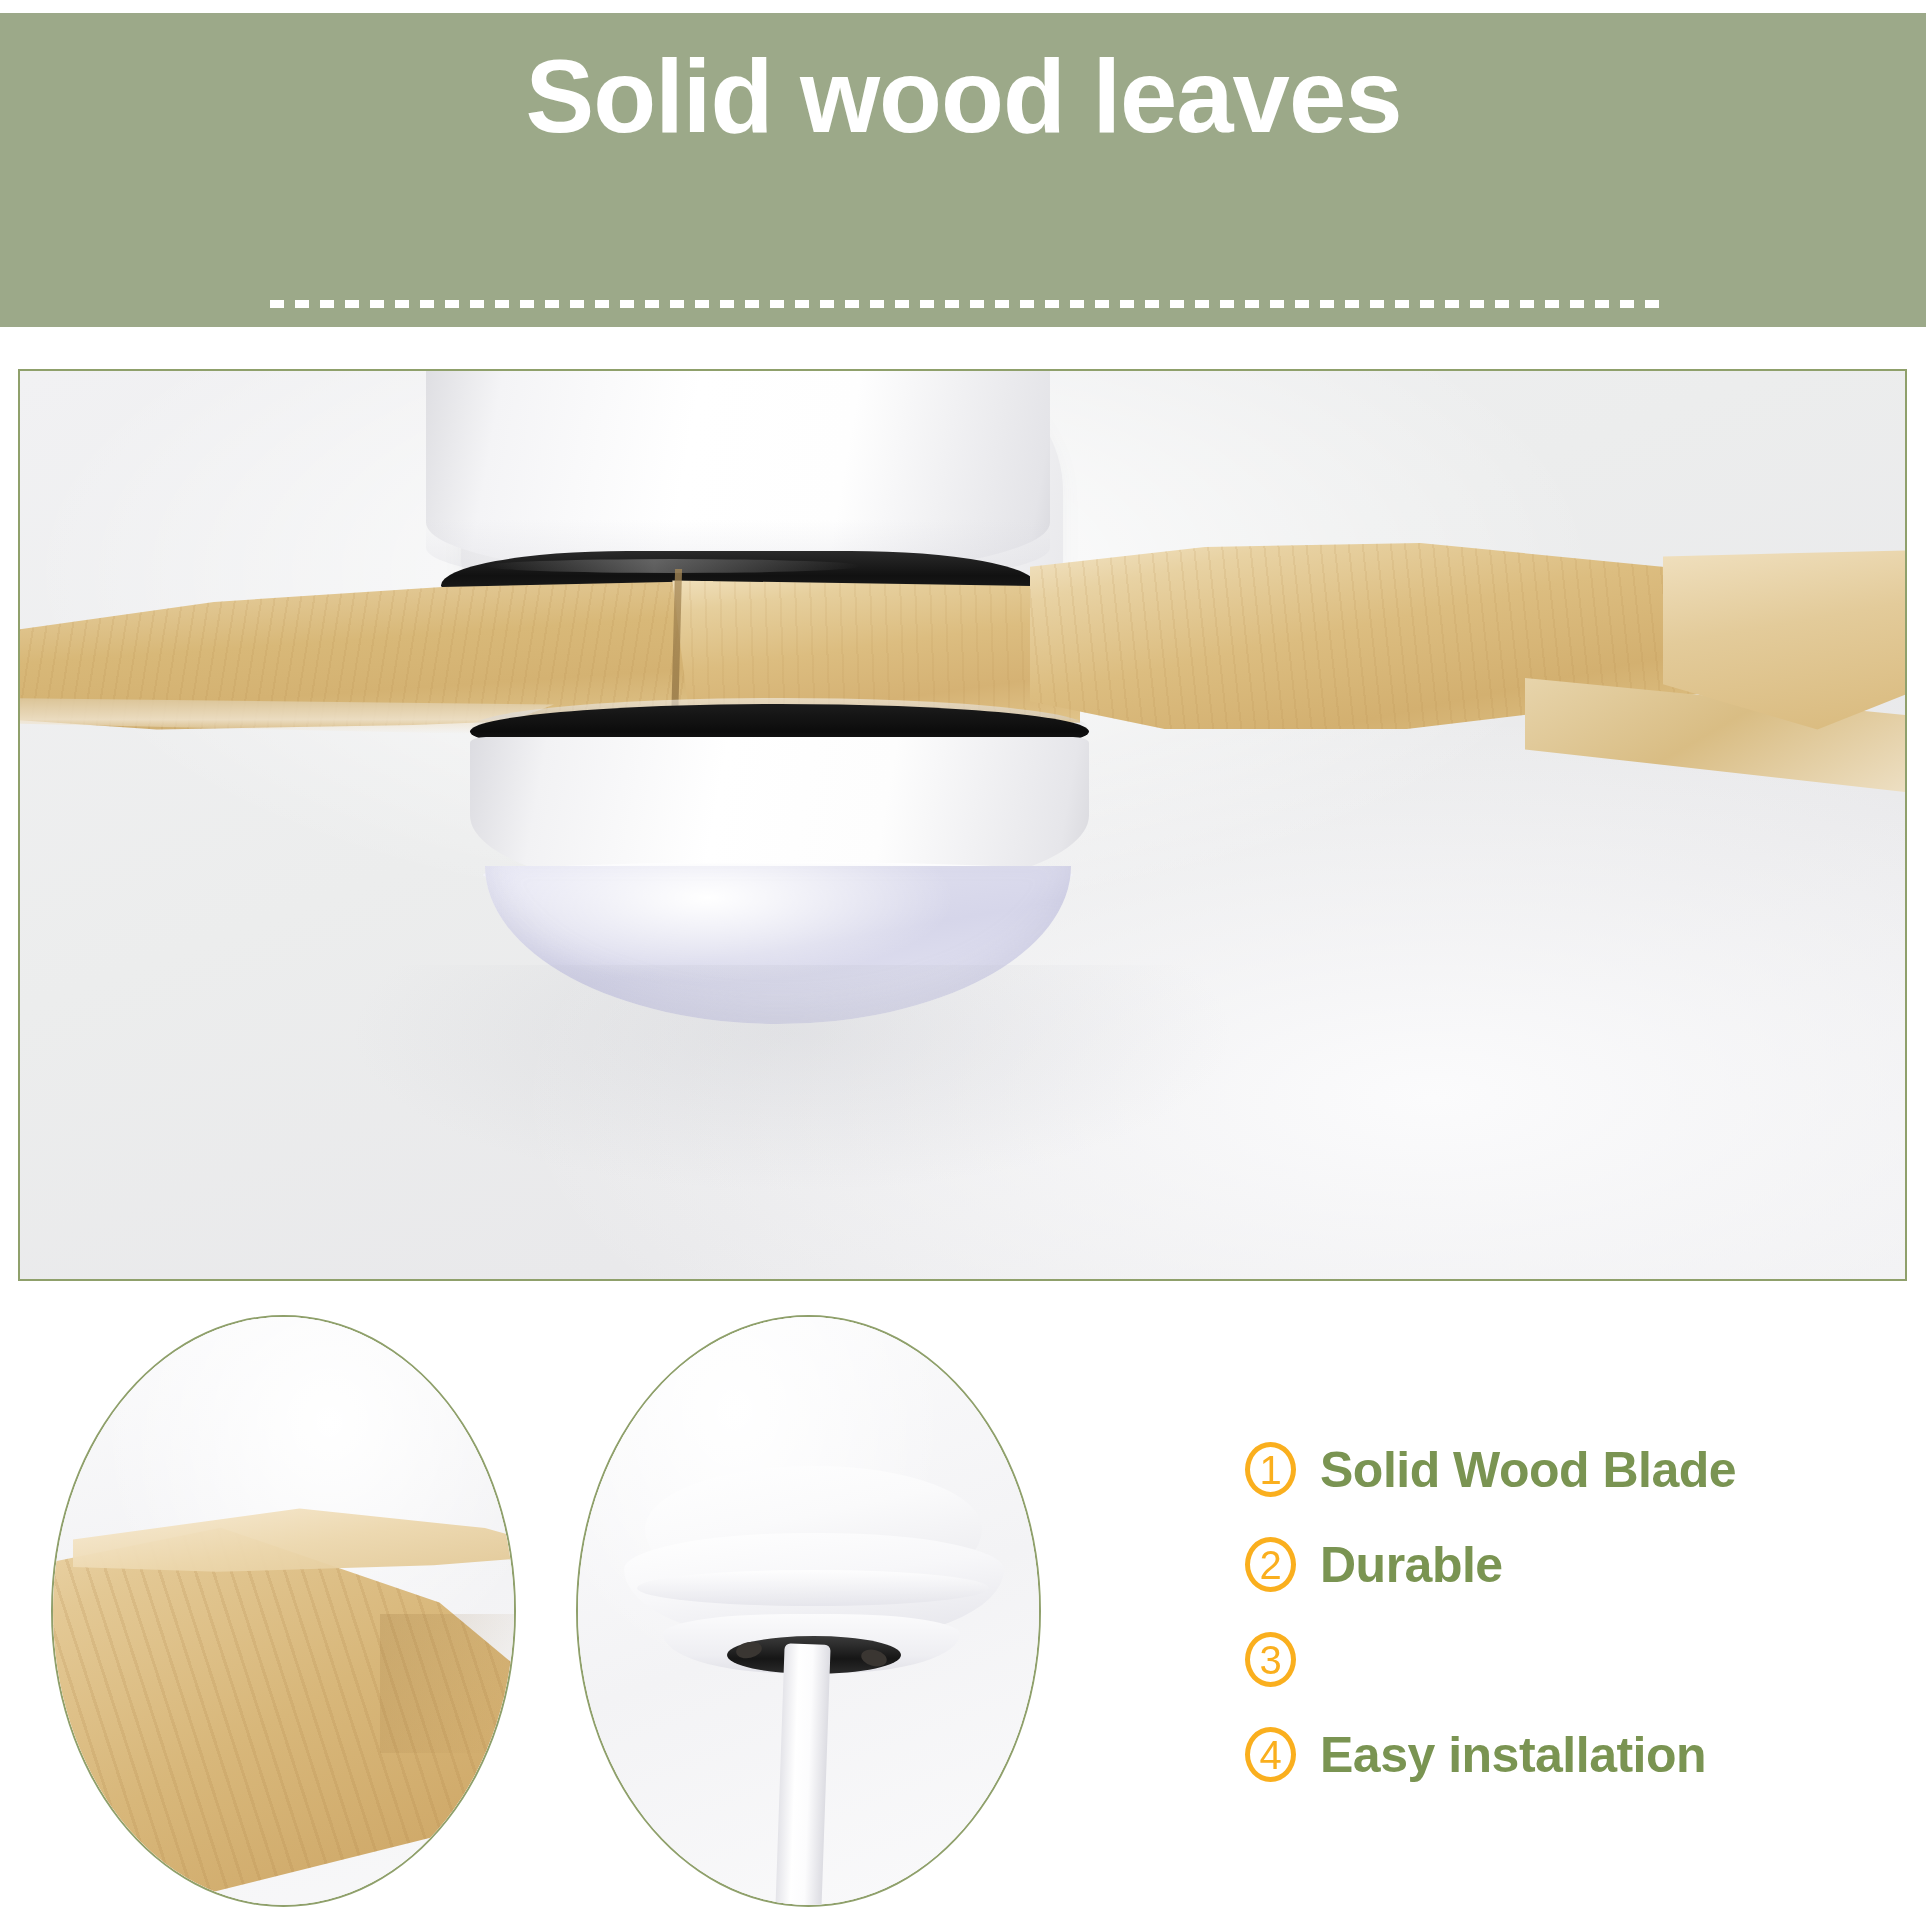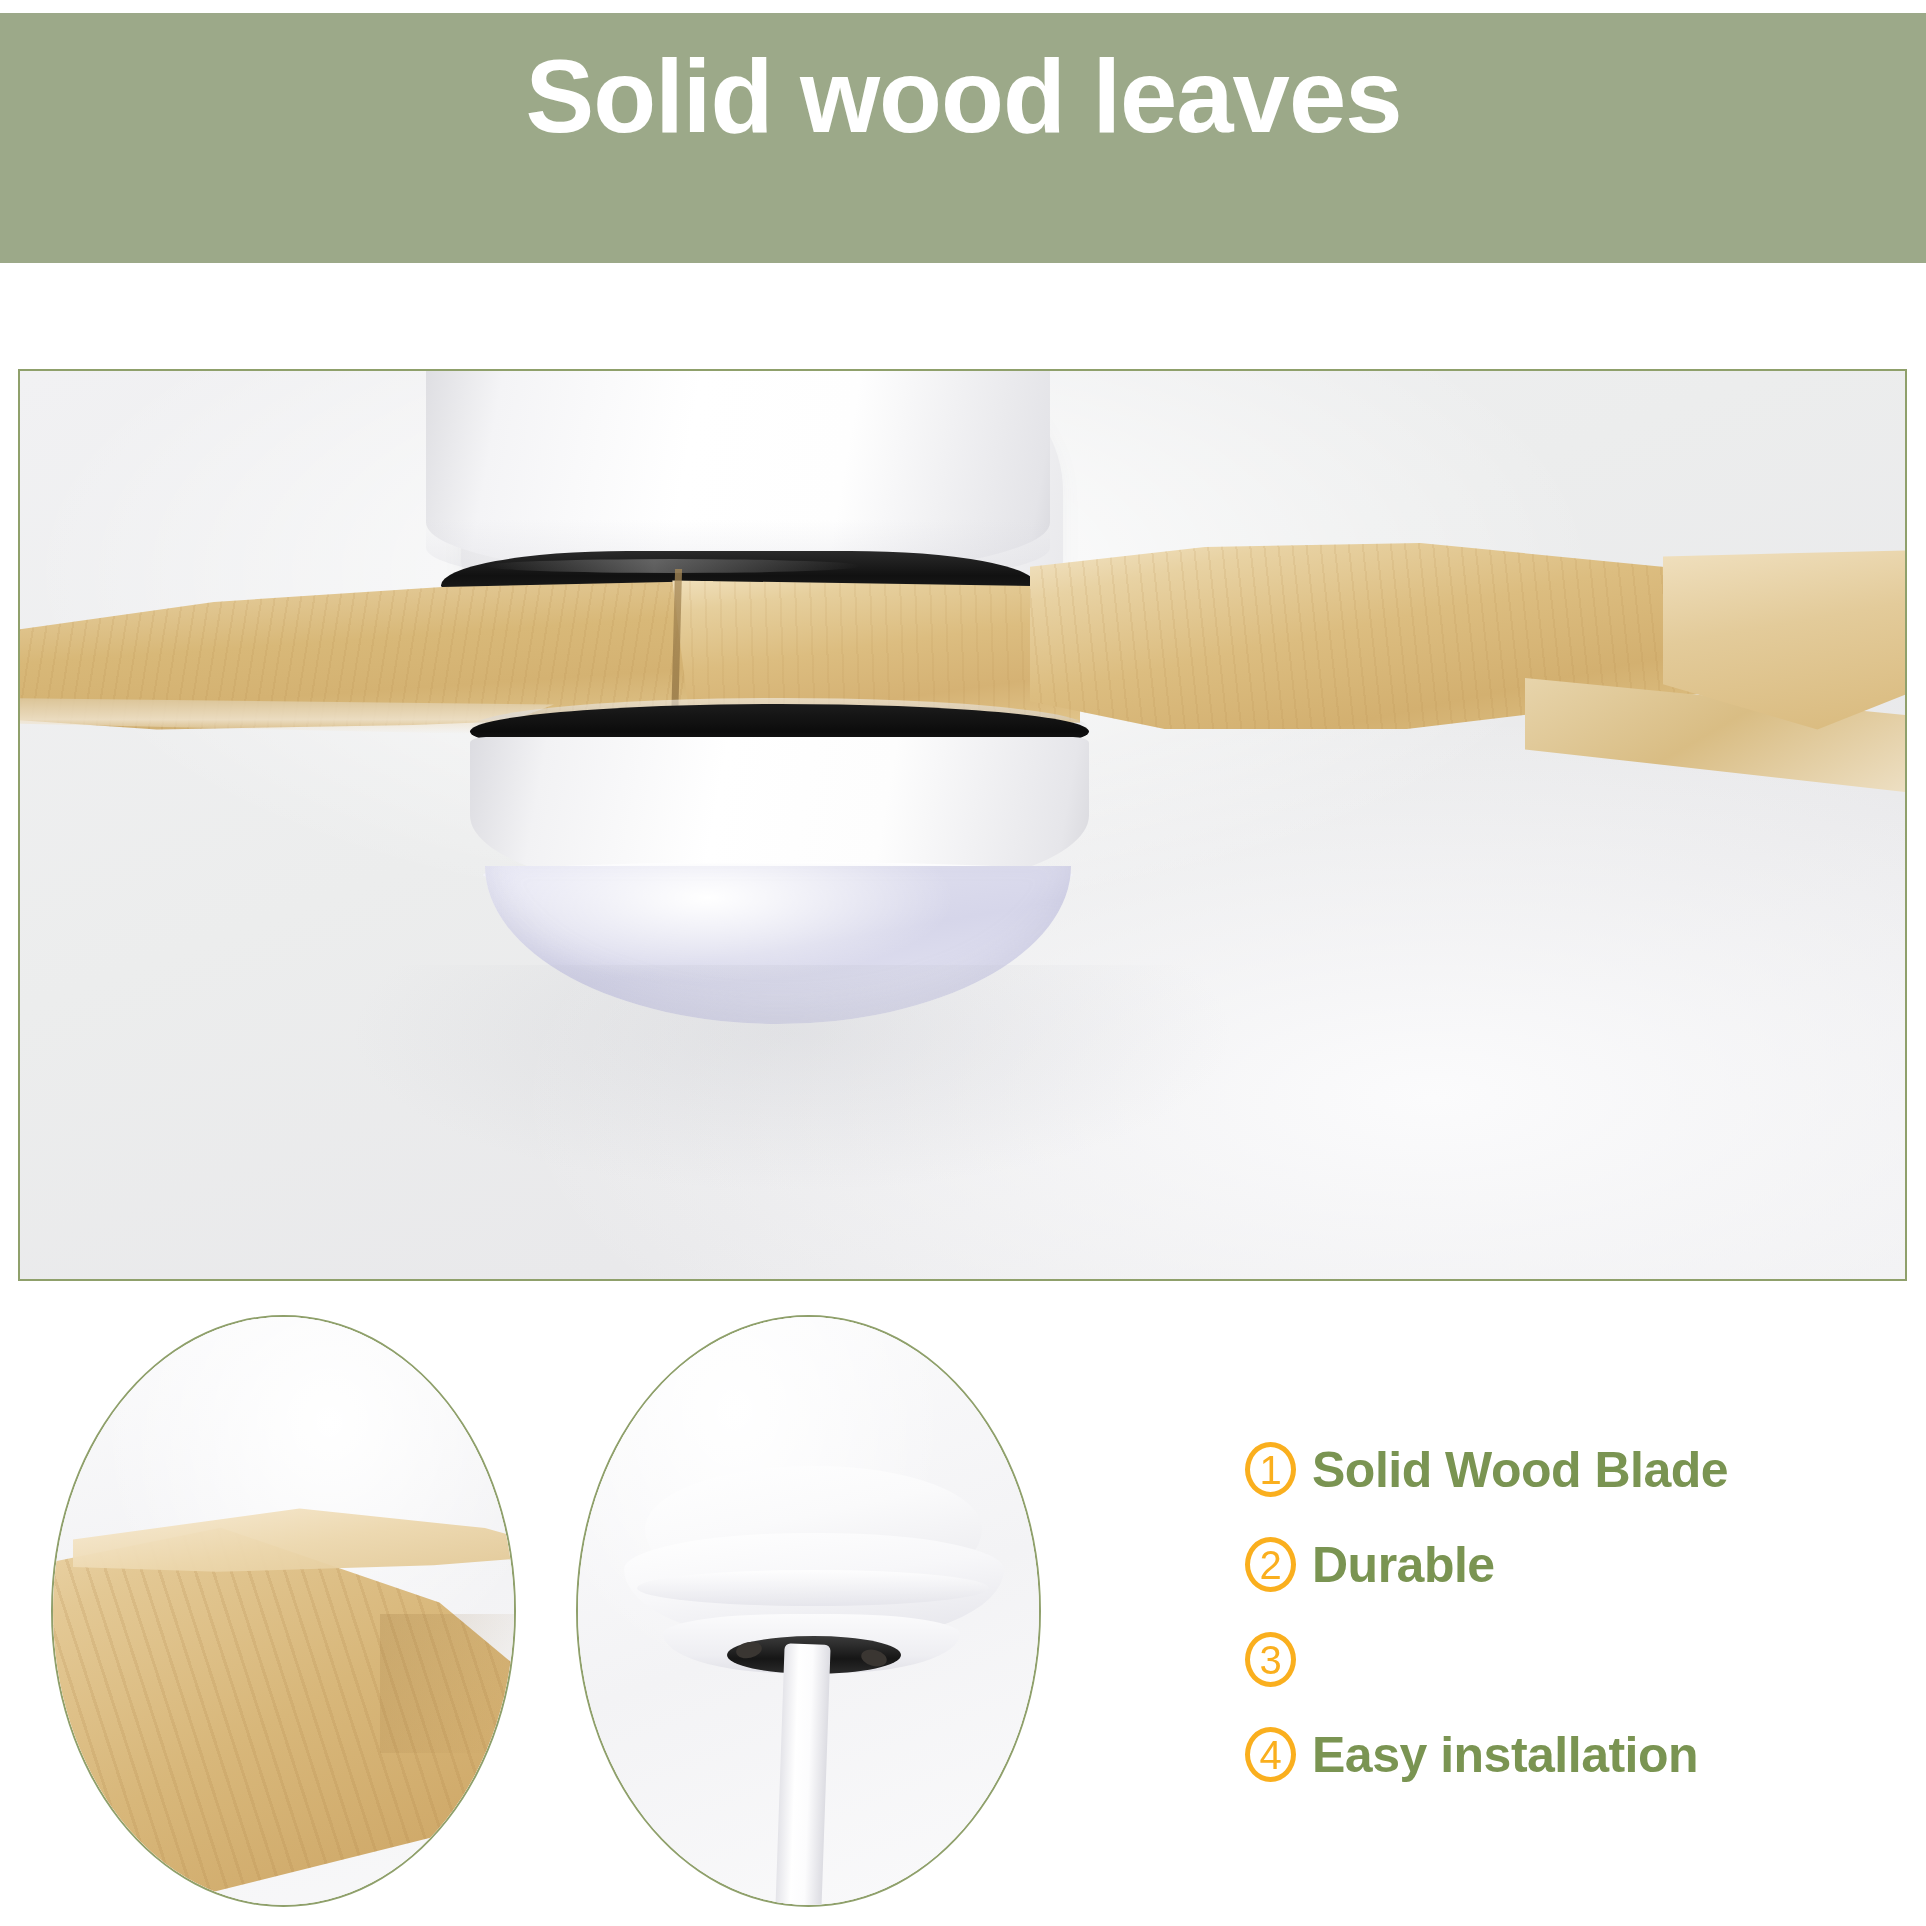--- a/index.html
+++ b/index.html
@@ -8,21 +8,21 @@
     font-family:"Liberation Sans", sans-serif;
     background:#ffffff;
     overflow:hidden;
     position:relative;
   }
 
   
   #header-band{
     position:absolute;
     left:0; top:13px;
-    width:1927px; height:250px;
+    width:1927px; height:314px;
     background:#9CA989;
   }
   #header-title{
     position:absolute;
     left:0; top:32px;
     width:1927px;
     text-align:center;
     color:#ffffff;
     font-size:103px;
     line-height:1.0;
@@ -345,21 +345,21 @@
     width:51px; height:55px;
     border:5px solid #FAAF1E;
     border-radius:50%;
     color:#FAAF1E;
     font-size:40px;
     font-weight:400;
     line-height:46px;
     text-align:center;
   }
   .feature-label{
-    margin-left:16px;
+    margin-left:24px;
     color:#7A9452;
     font-size:50px;
     font-weight:700;
     white-space:nowrap;
     letter-spacing:-0.5px;
   }
 </style>
 </head>
 <body>
 

